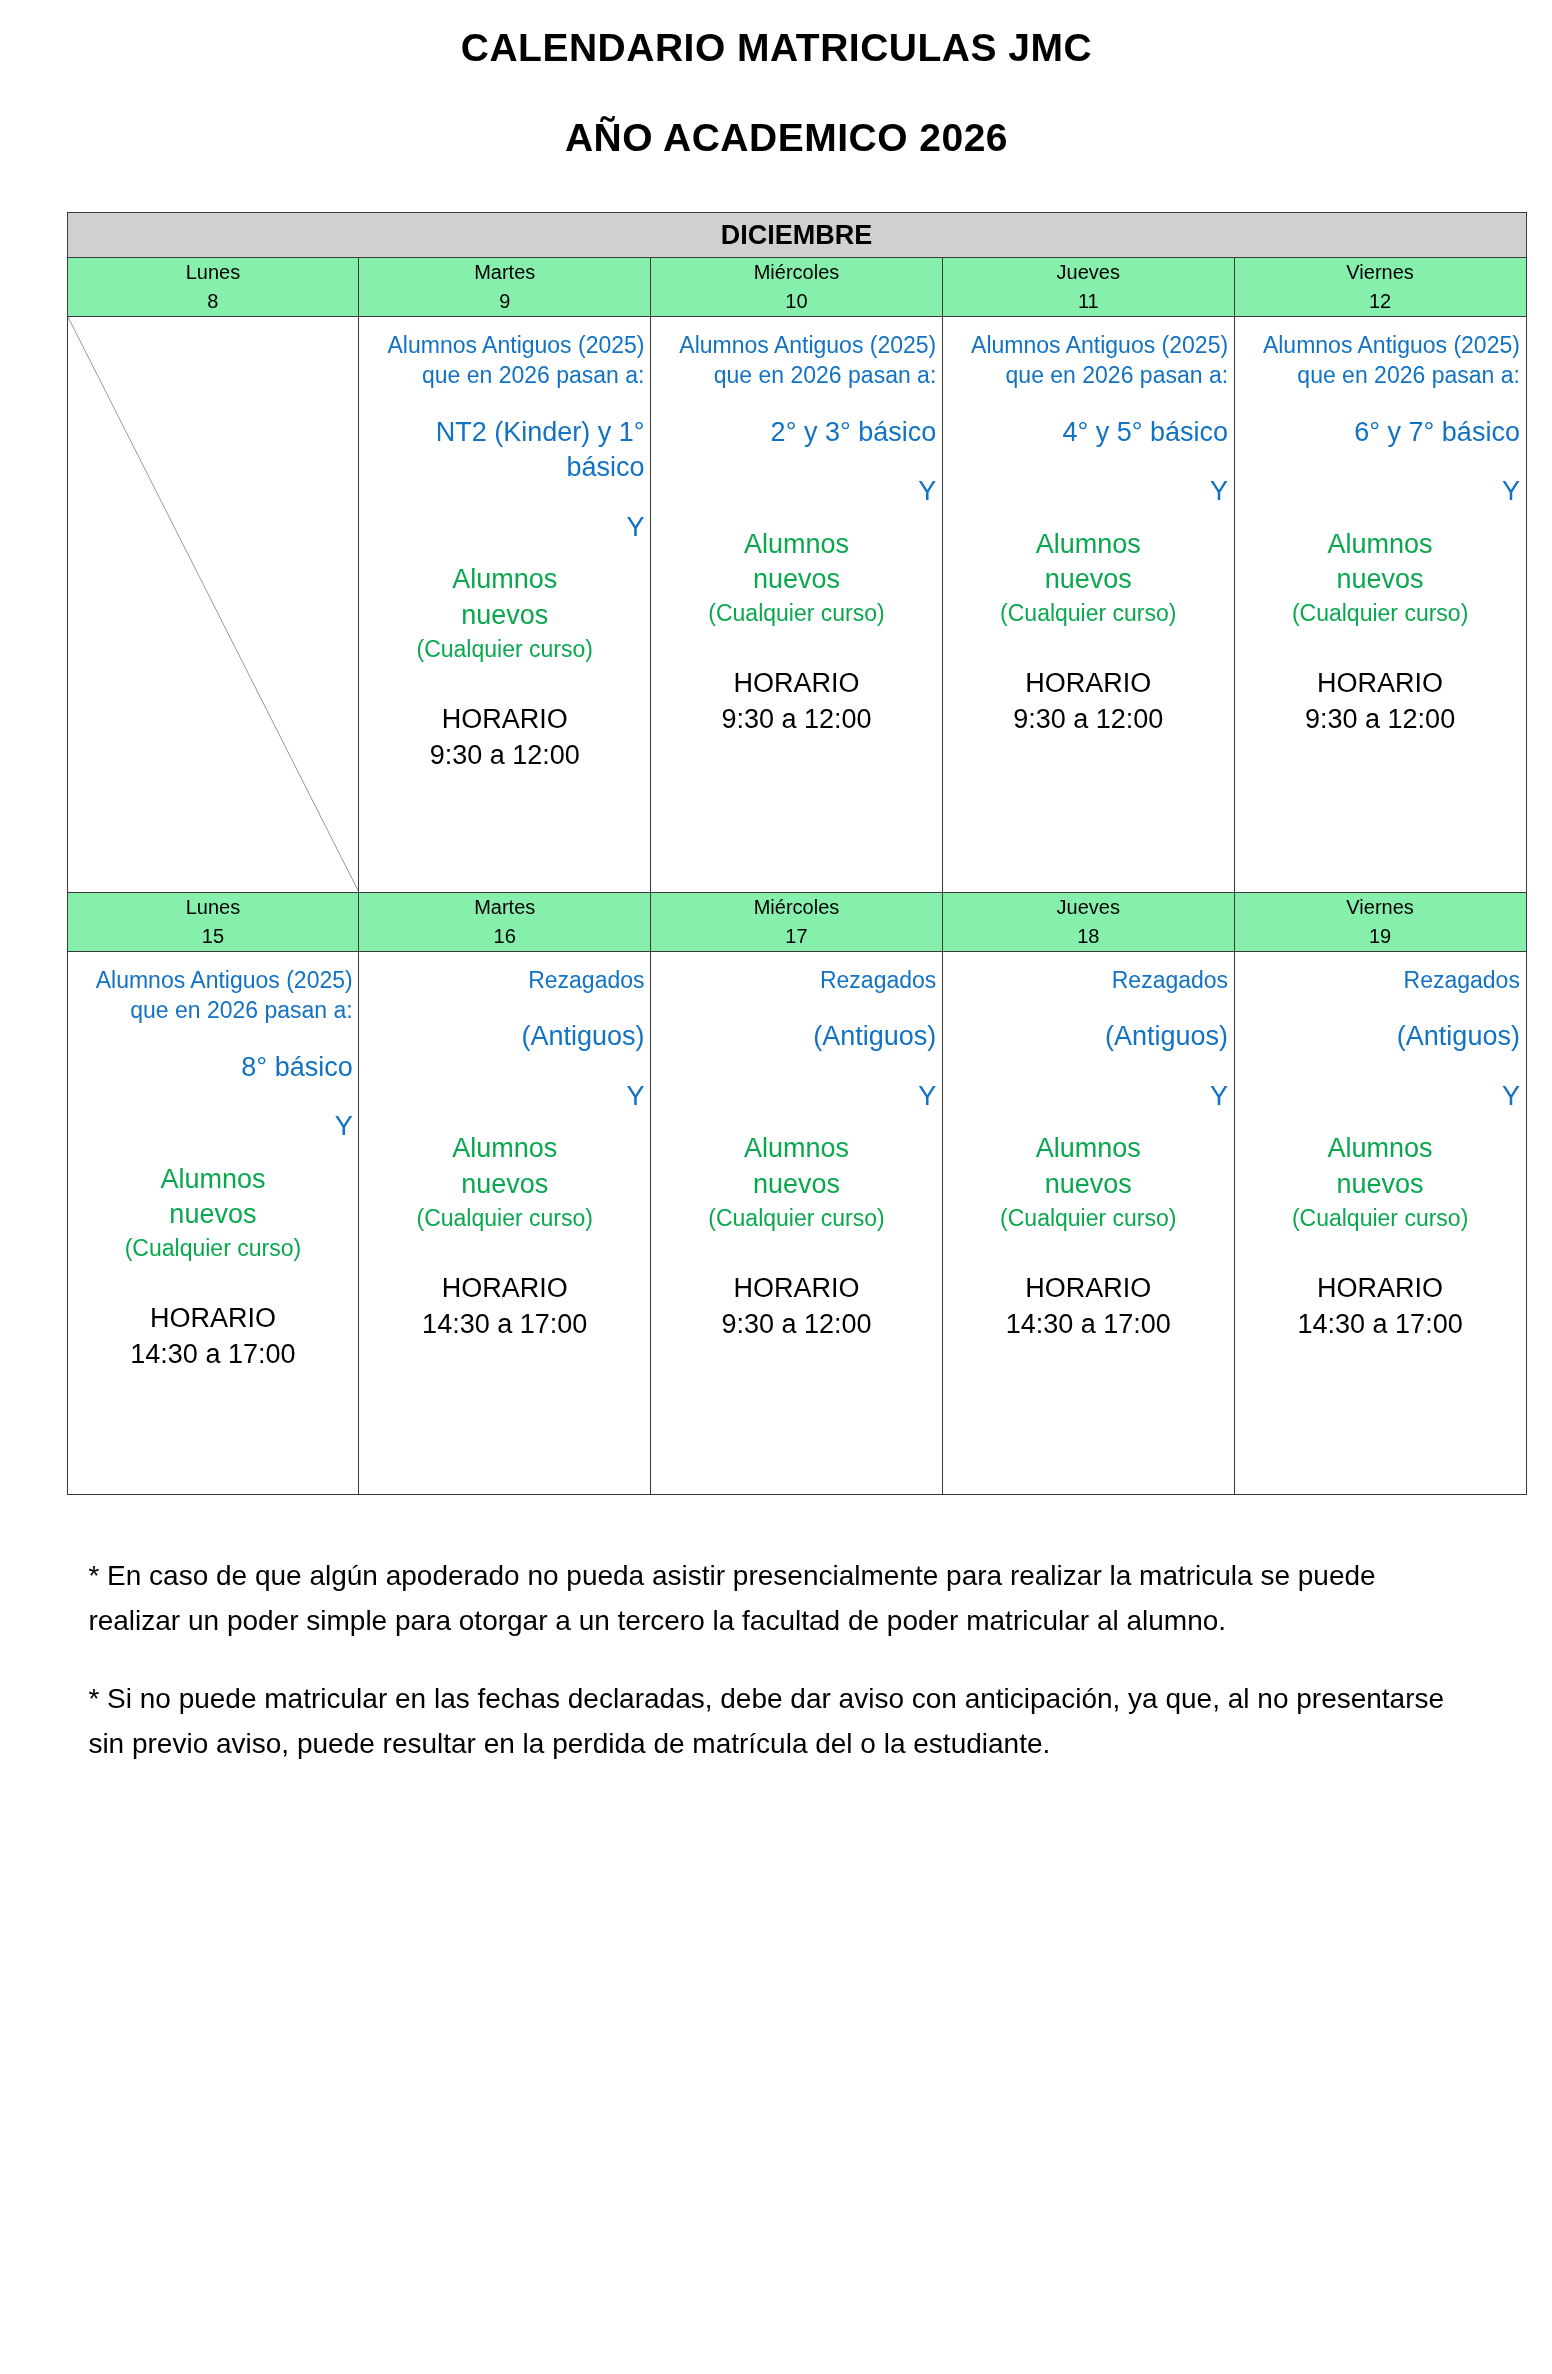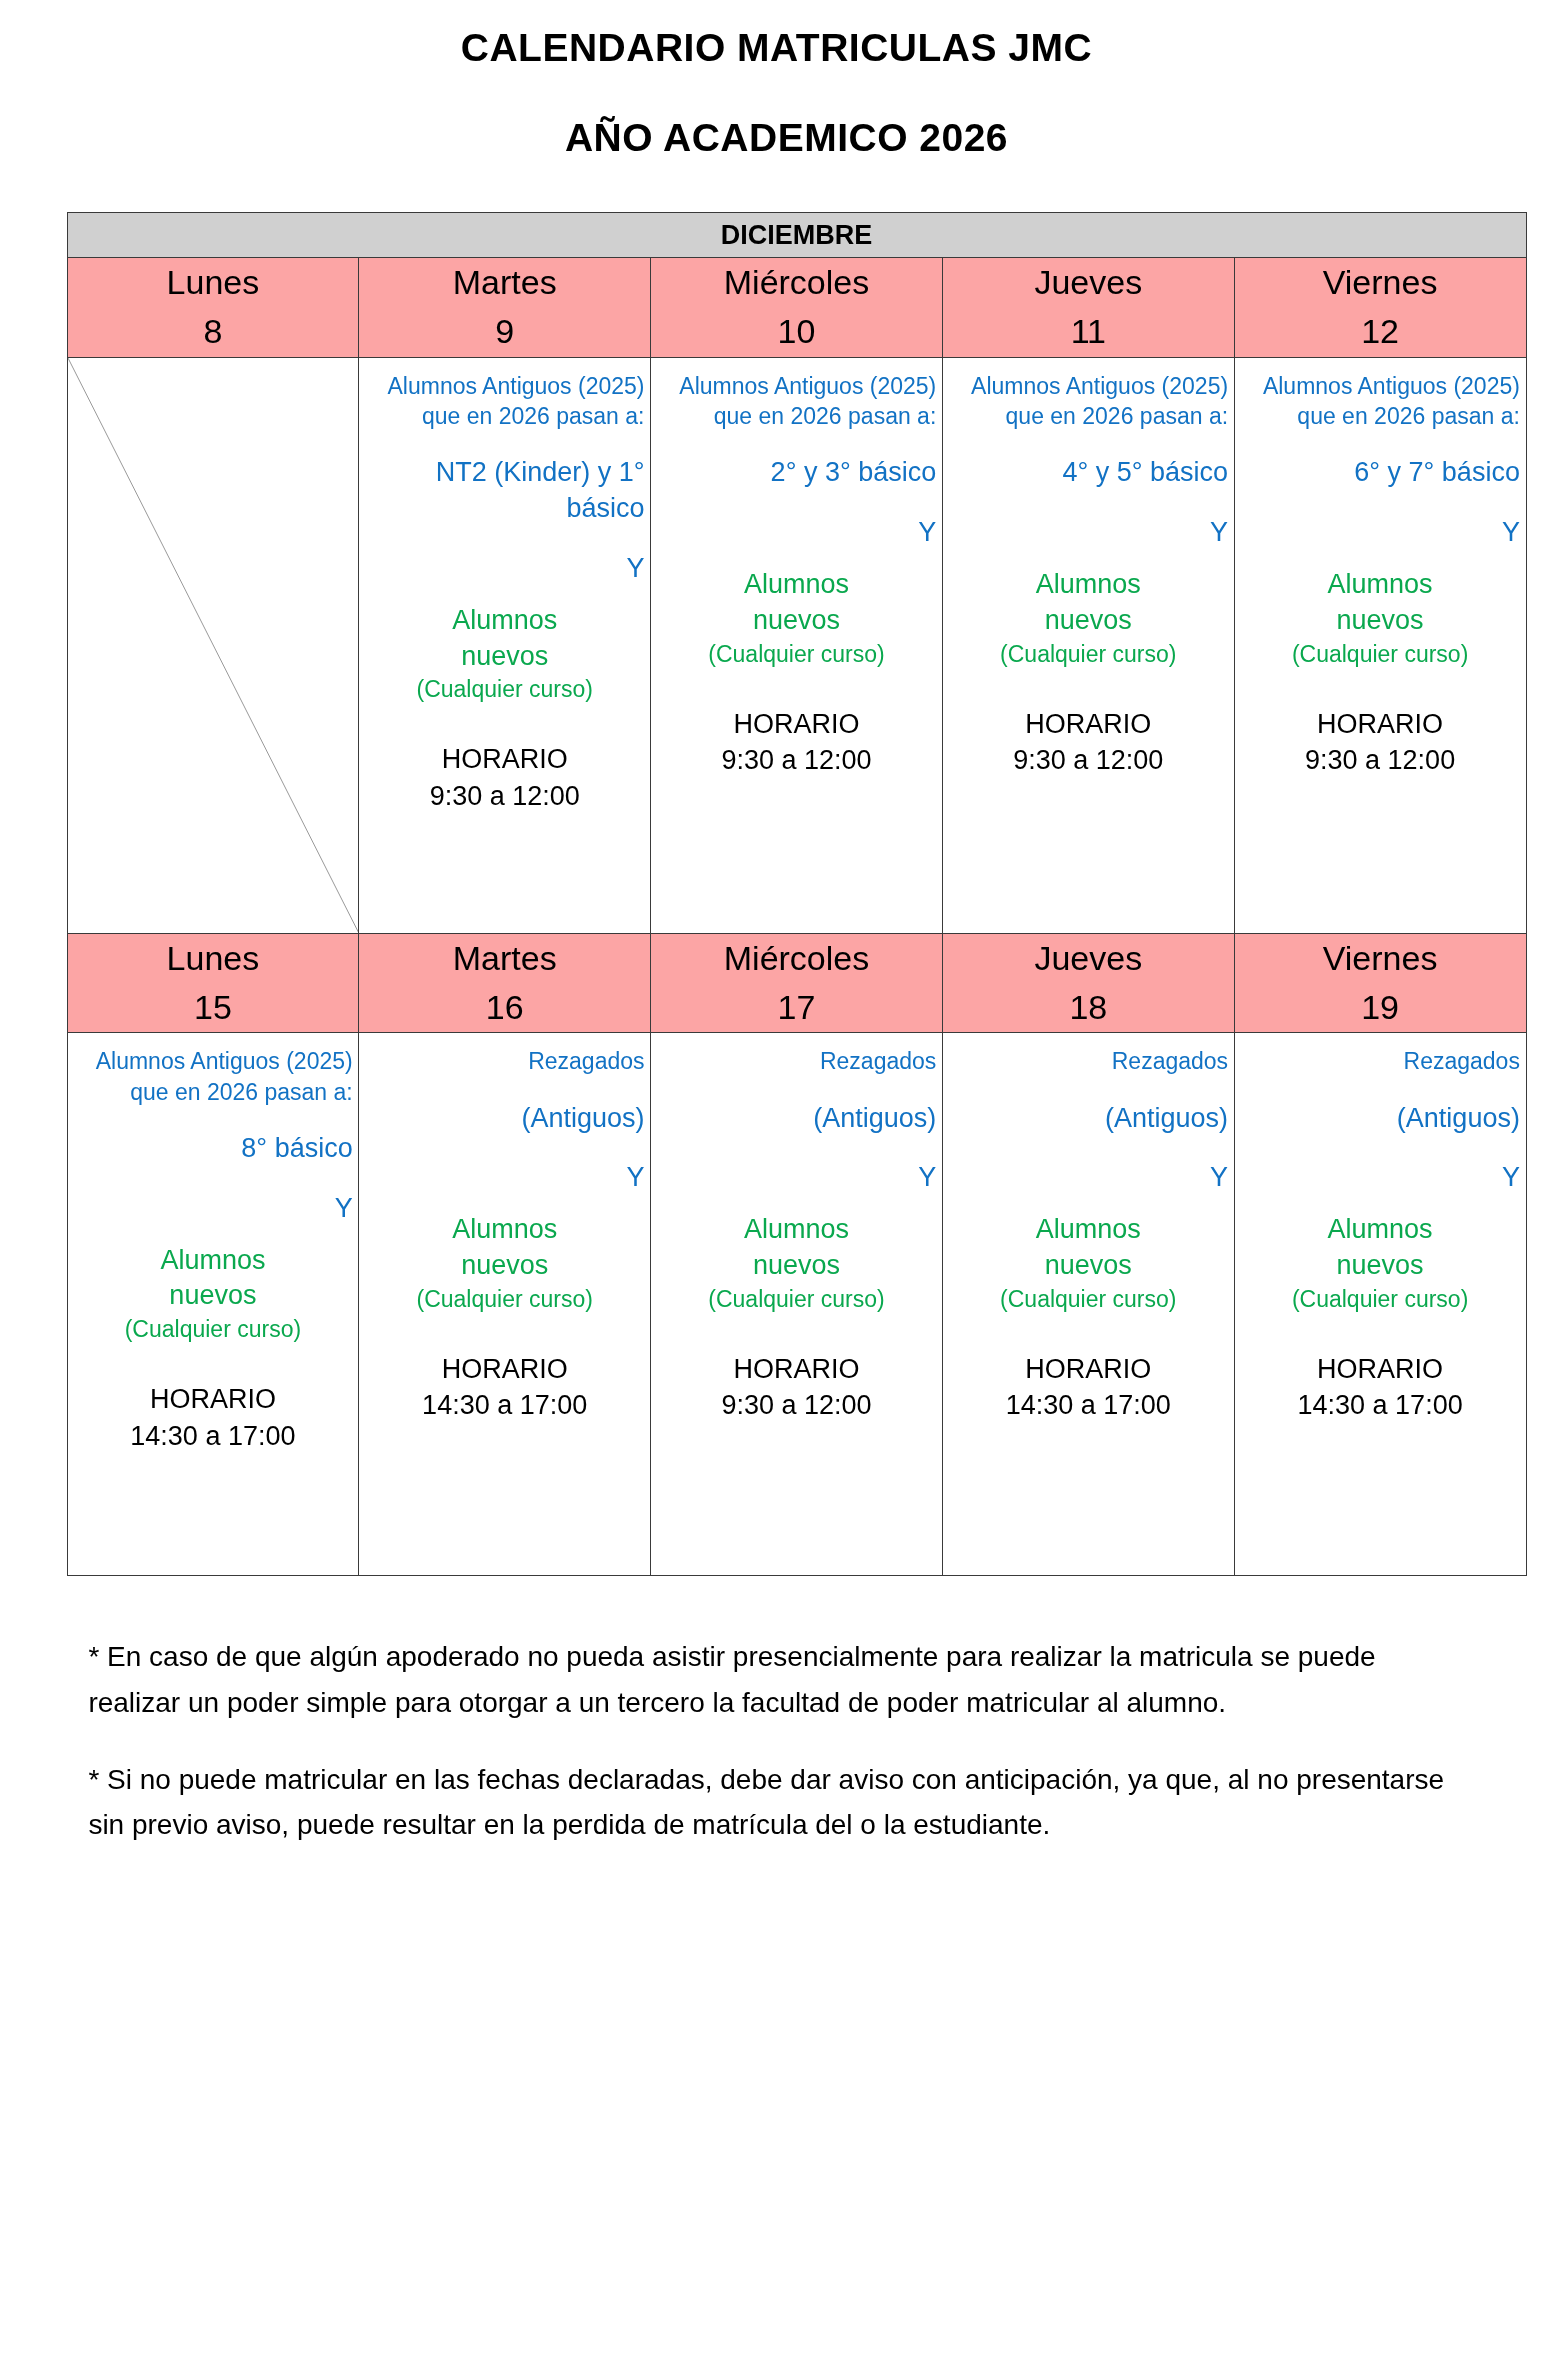--- a/index.html
+++ b/index.html
@@ -44,23 +44,23 @@
   .month-head {
     background: #d0d0d0;
     text-align: center;
     font-weight: bold;
     font-size: 27px;
     height: 44px;
     line-height: 44px;
     color: #000;
   }
   .day-head {
-    background: #fca5a5;
+    background: #86efac;
     text-align: center;
-    font-size: 34px;
+    font-size: 20px;
     line-height: 1.45;
     padding: 8.3px 0 10.2px 0;
     color: #000;
     font-weight: normal;
   }
   .day-head .dh-name { display: block; }
   .day-head .dh-num  { display: block; }
 
   .cell {
     text-align: center;

